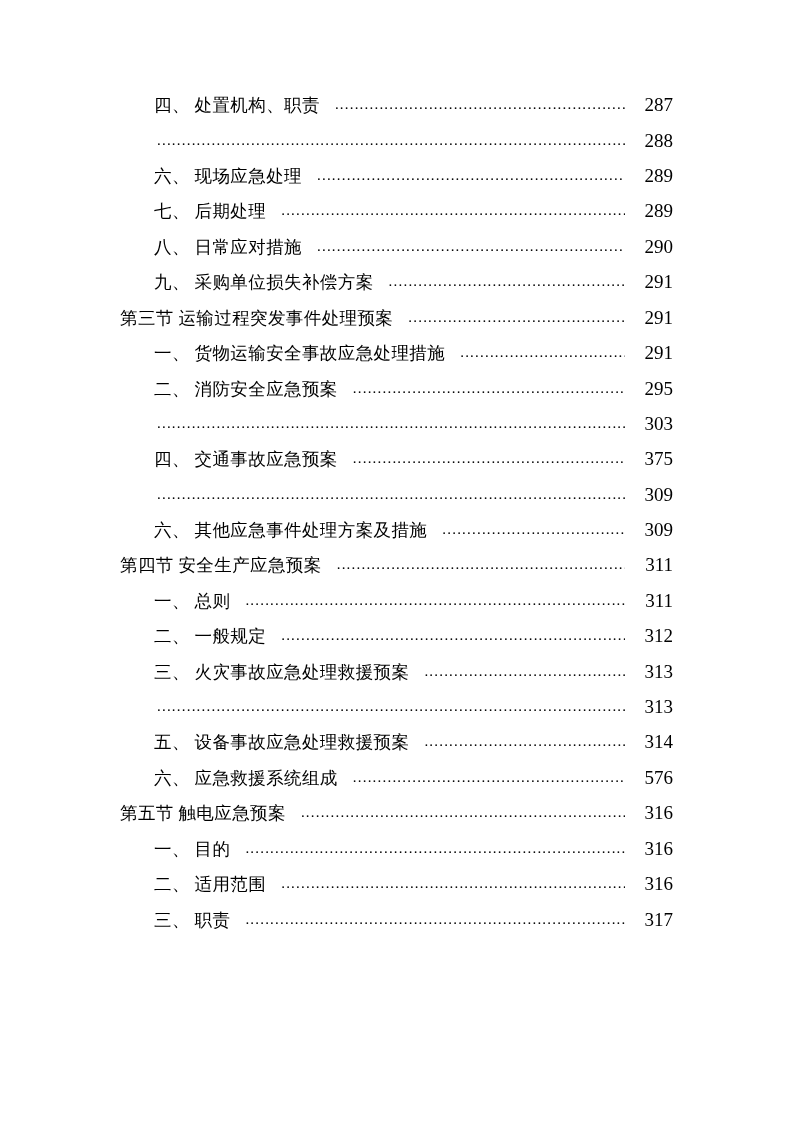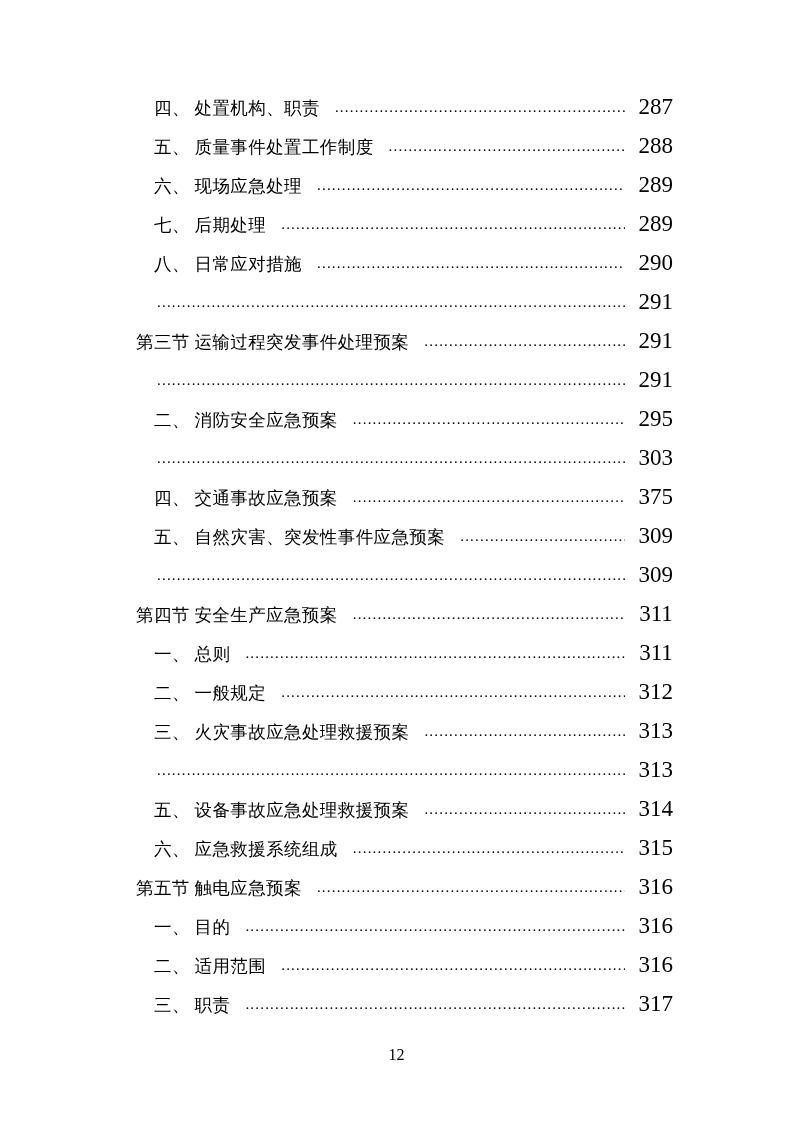--- a/index.html
+++ b/index.html
@@ -41,28 +41,27 @@
     overflow: hidden;
     margin: 0 2px 0 3px;
     position: relative;
     top: -2px;
     font-size: 15px;
     letter-spacing: 1.2px;
     color: #000;
   }
   .toc-entry .page-num {
     flex: 0 0 auto;
-    text-align: center;
-    font-size: 23px;
+    text-align: right;
+    font-size: 19px;
     min-width: 34px;
   }
   
   .lvl-sec {
     padding-left: 0px;
-    margin-left: 16px;
   }
   .lvl-item {
     padding-left: 34px;
   }
   .footer {
     position: absolute;
     left: 0;
     right: 0;
     bottom: 58px;
     text-align: center;
@@ -74,72 +73,73 @@
 <body>
 
 <div class="page">
   <div class="toc" id="toc">
       <div class="toc-entry lvl-item">
         <span class="title">四、 处置机构、职责</span>
         <span class="dots">........................................................................................................................</span>
         <span class="page-num">287</span>
       </div>
       <div class="toc-entry lvl-item">
-        <span class="title">五、 质量事件处置工作制度</span>
         <span class="dots">........................................................................................................................</span>
         <span class="page-num">288</span>
       </div>
       <div class="toc-entry lvl-item">
         <span class="title">六、 现场应急处理</span>
         <span class="dots">........................................................................................................................</span>
         <span class="page-num">289</span>
       </div>
       <div class="toc-entry lvl-item">
         <span class="title">七、 后期处理</span>
         <span class="dots">........................................................................................................................</span>
         <span class="page-num">289</span>
       </div>
       <div class="toc-entry lvl-item">
         <span class="title">八、 日常应对措施</span>
         <span class="dots">........................................................................................................................</span>
         <span class="page-num">290</span>
       </div>
       <div class="toc-entry lvl-item">
+        <span class="title">九、 采购单位损失补偿方案</span>
         <span class="dots">........................................................................................................................</span>
         <span class="page-num">291</span>
       </div>
       <div class="toc-entry lvl-sec">
         <span class="title">第三节 运输过程突发事件处理预案</span>
         <span class="dots">........................................................................................................................</span>
         <span class="page-num">291</span>
       </div>
       <div class="toc-entry lvl-item">
+        <span class="title">一、 货物运输安全事故应急处理措施</span>
         <span class="dots">........................................................................................................................</span>
         <span class="page-num">291</span>
       </div>
       <div class="toc-entry lvl-item">
         <span class="title">二、 消防安全应急预案</span>
         <span class="dots">........................................................................................................................</span>
         <span class="page-num">295</span>
       </div>
       <div class="toc-entry lvl-item">
         <span class="dots">........................................................................................................................</span>
         <span class="page-num">303</span>
       </div>
       <div class="toc-entry lvl-item">
         <span class="title">四、 交通事故应急预案</span>
         <span class="dots">........................................................................................................................</span>
         <span class="page-num">375</span>
       </div>
       <div class="toc-entry lvl-item">
-        <span class="title">五、 自然灾害、突发性事件应急预案</span>
         <span class="dots">........................................................................................................................</span>
         <span class="page-num">309</span>
       </div>
       <div class="toc-entry lvl-item">
+        <span class="title">六、 其他应急事件处理方案及措施</span>
         <span class="dots">........................................................................................................................</span>
         <span class="page-num">309</span>
       </div>
       <div class="toc-entry lvl-sec">
         <span class="title">第四节 安全生产应急预案</span>
         <span class="dots">........................................................................................................................</span>
         <span class="page-num">311</span>
       </div>
       <div class="toc-entry lvl-item">
         <span class="title">一、 总则</span>
@@ -161,21 +161,21 @@
         <span class="page-num">313</span>
       </div>
       <div class="toc-entry lvl-item">
         <span class="title">五、 设备事故应急处理救援预案</span>
         <span class="dots">........................................................................................................................</span>
         <span class="page-num">314</span>
       </div>
       <div class="toc-entry lvl-item">
         <span class="title">六、 应急救援系统组成</span>
         <span class="dots">........................................................................................................................</span>
-        <span class="page-num">315</span>
+        <span class="page-num">576</span>
       </div>
       <div class="toc-entry lvl-sec">
         <span class="title">第五节 触电应急预案</span>
         <span class="dots">........................................................................................................................</span>
         <span class="page-num">316</span>
       </div>
       <div class="toc-entry lvl-item">
         <span class="title">一、 目的</span>
         <span class="dots">........................................................................................................................</span>
         <span class="page-num">316</span>
@@ -184,14 +184,13 @@
         <span class="title">二、 适用范围</span>
         <span class="dots">........................................................................................................................</span>
         <span class="page-num">316</span>
       </div>
       <div class="toc-entry lvl-item">
         <span class="title">三、 职责</span>
         <span class="dots">........................................................................................................................</span>
         <span class="page-num">317</span>
       </div>
     </div>
-  <div class="footer">12</div>
 </div>
 
 </body></html>

